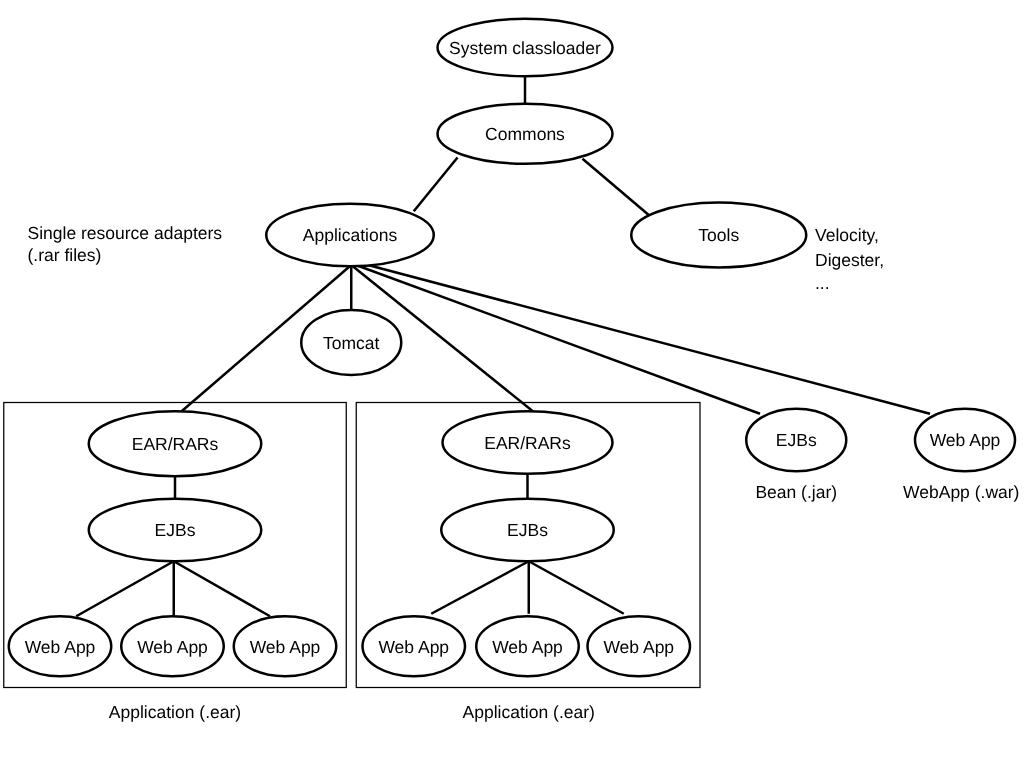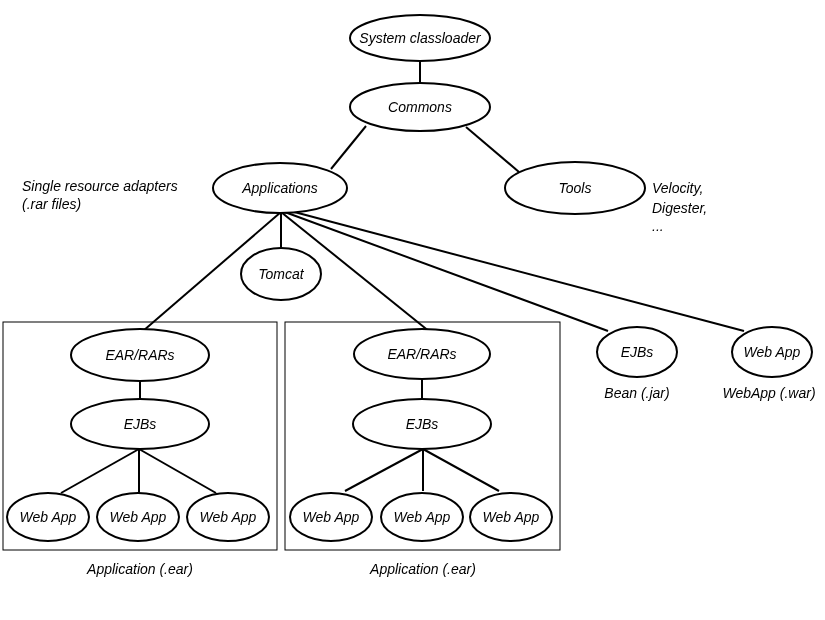--- a/index.html
+++ b/index.html
@@ -6,21 +6,20 @@
     margin: 0;
     padding: 0;
     background: #ffffff;
   }
   #stage {
     position: relative;
     width: 825px;
     height: 620px;
     background: #ffffff;
     font-family: "Liberation Sans", sans-serif;
-    font-style: italic;
   }
   svg {
     position: absolute;
     top: 0;
     left: 0;
   }
   .edge {
     stroke: #000000;
     stroke-width: 2;
     fill: none;

